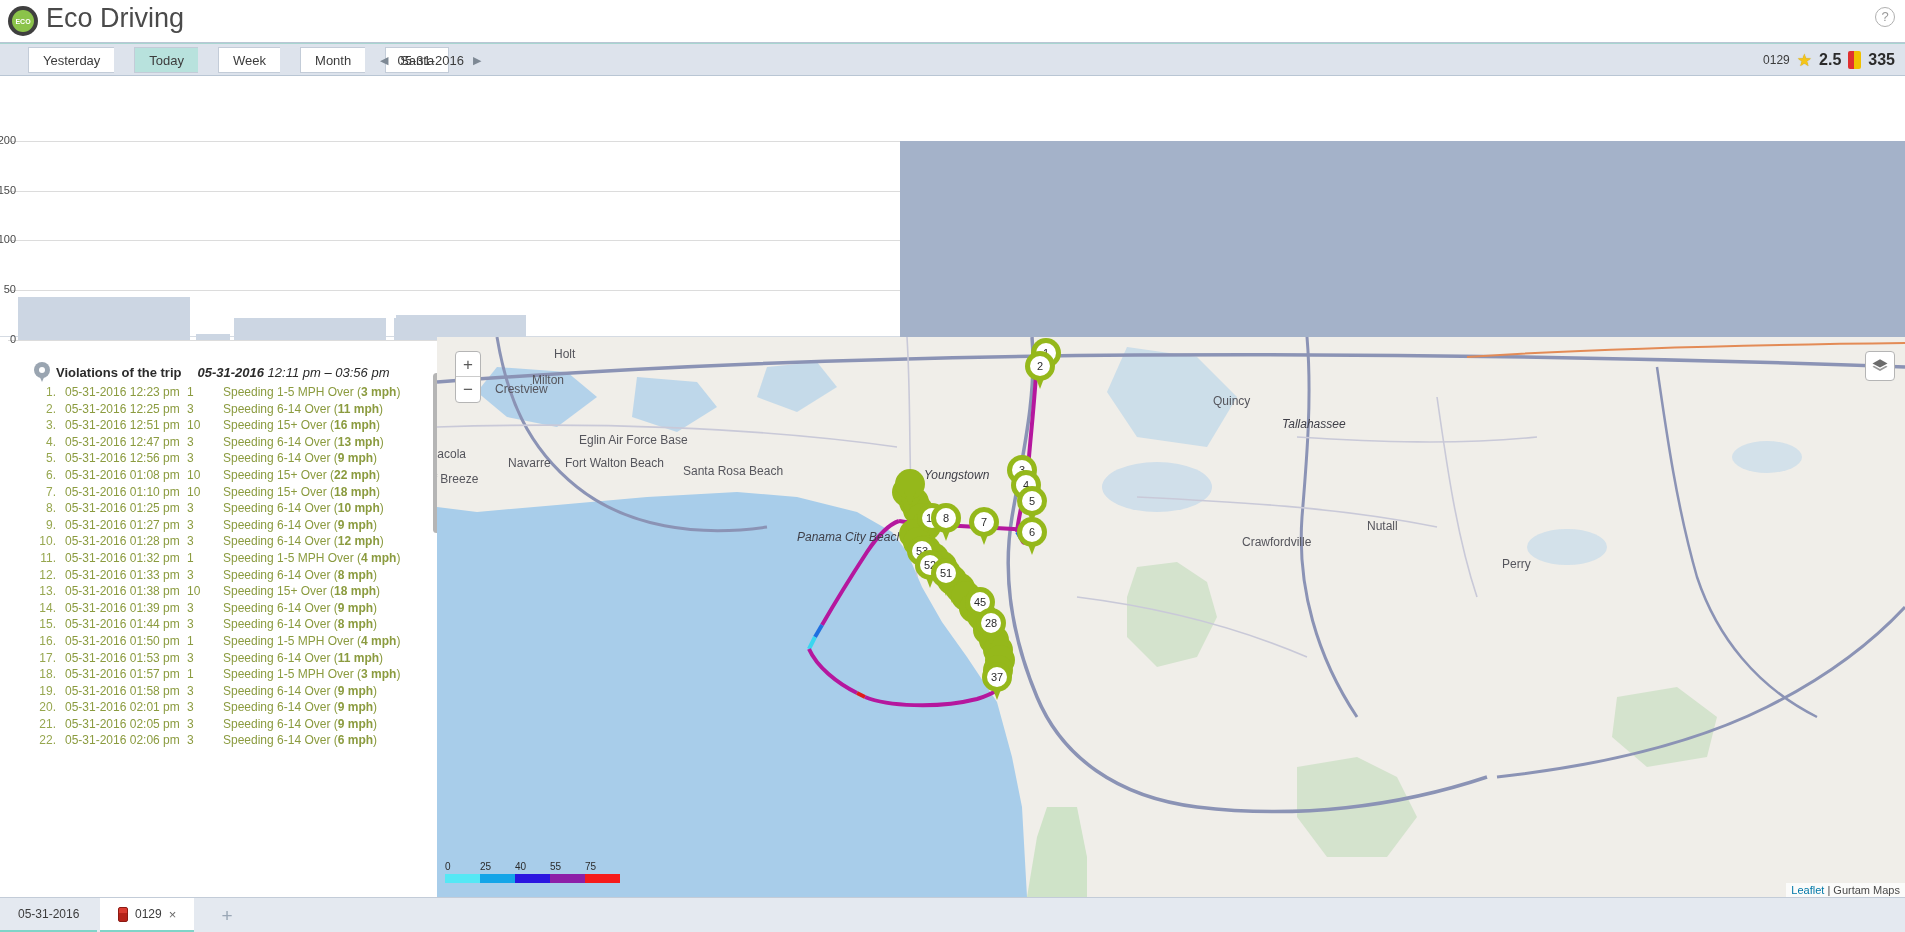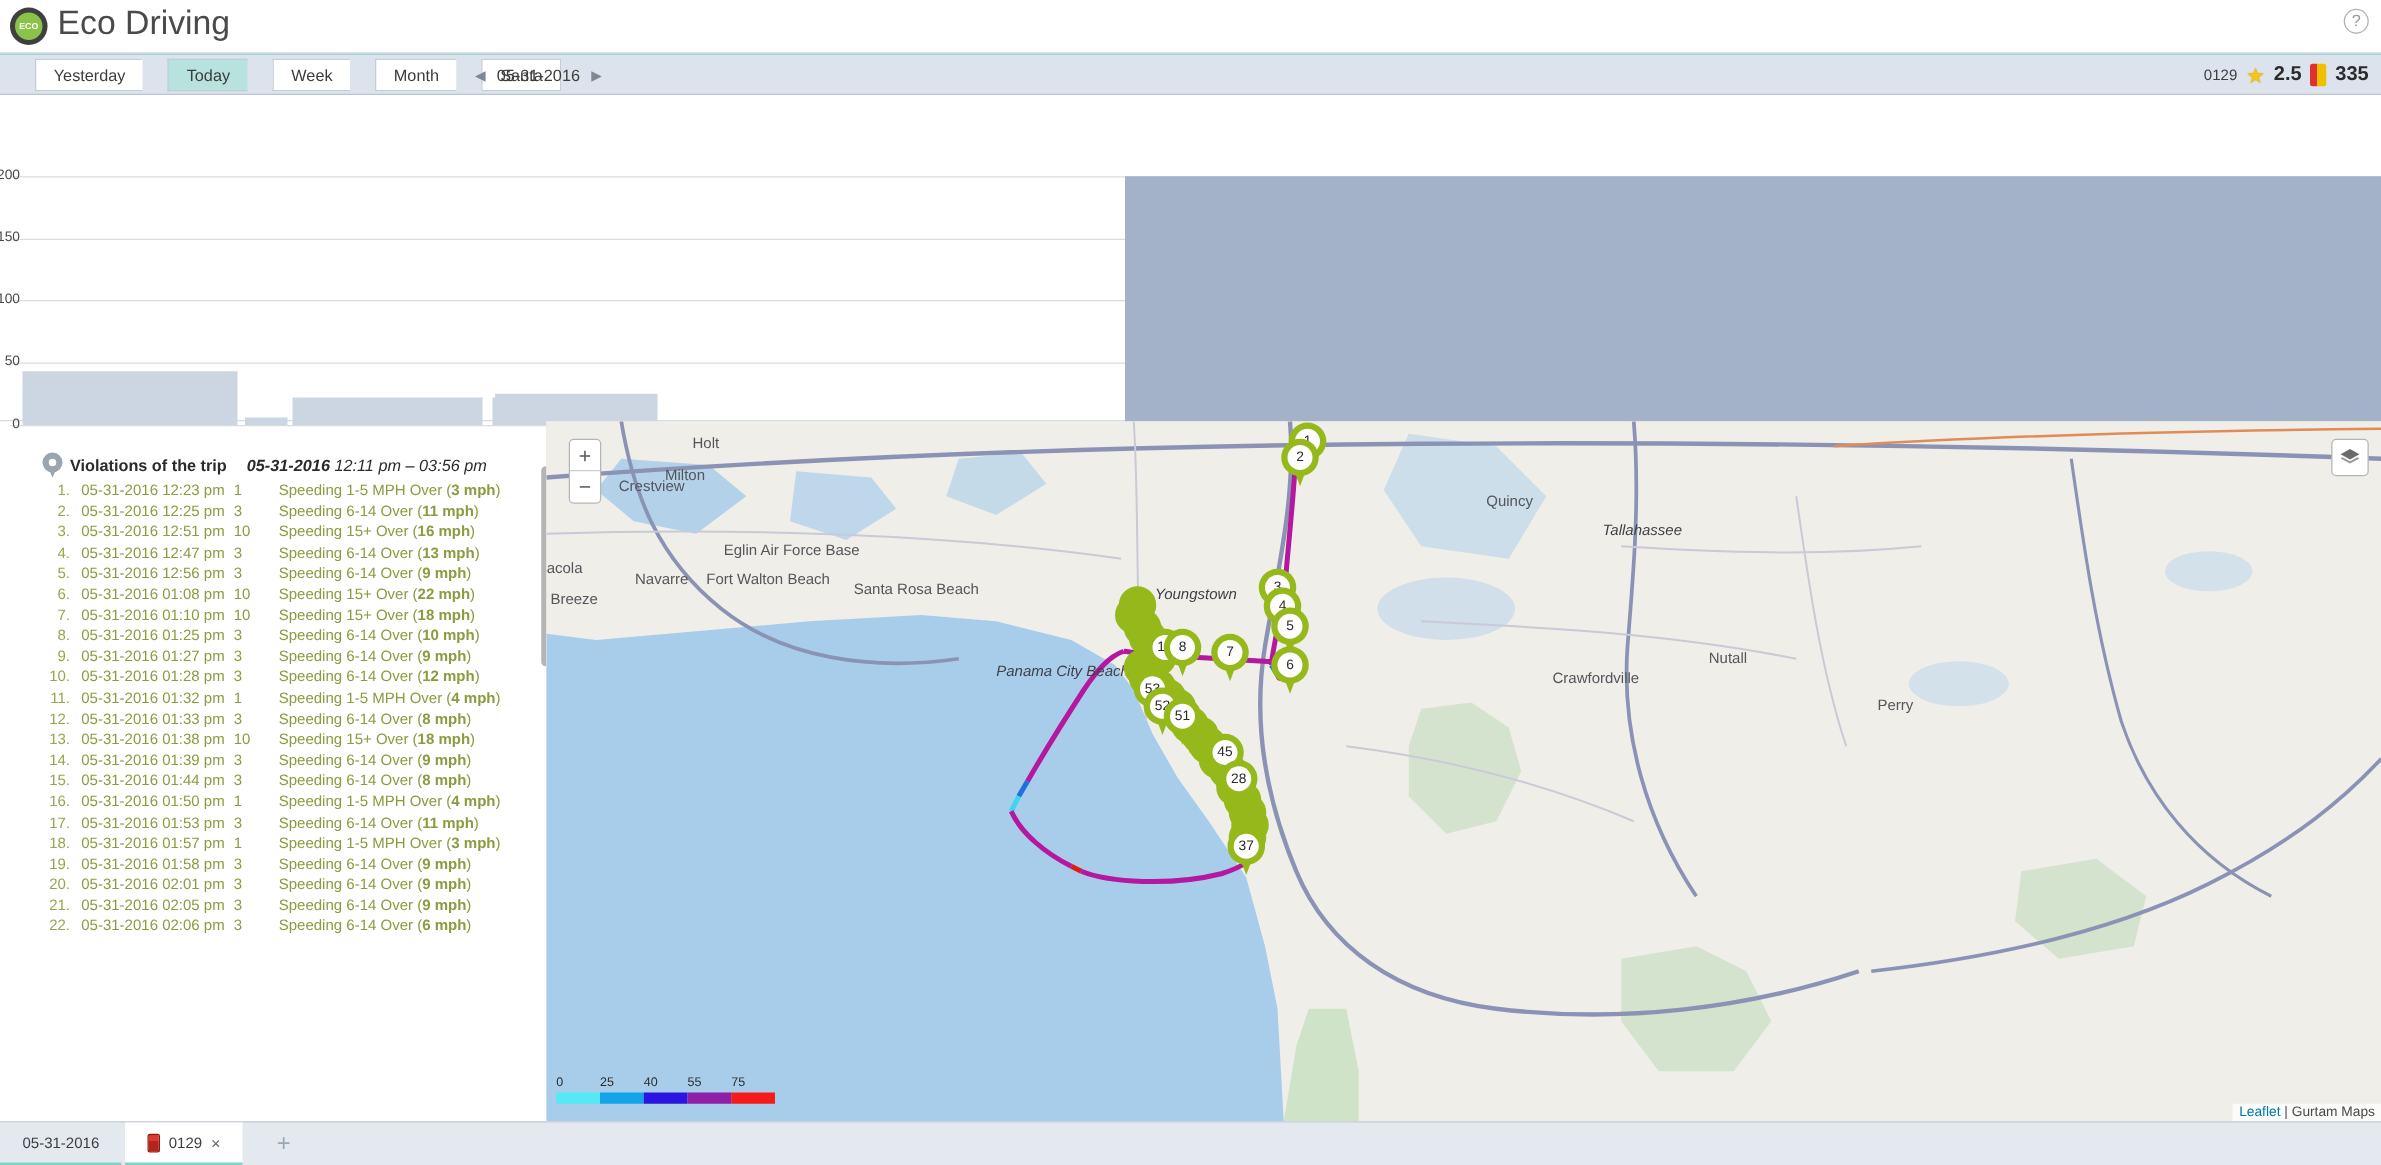--- a/index.html
+++ b/index.html
@@ -585,21 +585,21 @@
         <div class="maplabel" style="left: 95px; top: 36px; z-index: 15;">Milton</div>
         <div class="maplabel" style="left: 58px; top: 45px; z-index: 15;">Crestview</div>
         <div class="maplabel" style="left: -27px; top: 110px; z-index: 15;">Pensacola</div>
         <div class="maplabel" style="left: 71px; top: 119px; z-index: 15;">Navarre</div>
         <div class="maplabel" style="left: 128px; top: 119px; z-index: 15;">Fort Walton Beach</div>
         <div class="maplabel" style="left: 142px; top: 96px; z-index: 15;">Eglin Air Force Base</div>
         <div class="maplabel" style="left: -22px; top: 135px; z-index: 15;">Gulf Breeze</div>
         <div class="maplabel" style="left: 246px; top: 127px; z-index: 15;">Santa Rosa Beach</div>
         <div class="maplabel big" style="left: 360px; top: 193px; z-index: 15;">Panama City Beach</div>
         <div class="maplabel big" style="left: 487px; top: 131px; z-index: 15;">Youngstown</div>
-        <div class="maplabel" style="left: 752px; top: 57px; z-index: 15;">Quincy</div>
+        <div class="maplabel" style="left: 776px; top: 57px; z-index: 15;">Quincy</div>
         <div class="maplabel big" style="left: 845px; top: 80px; z-index: 15;">Tallahassee</div>
         <div class="maplabel" style="left: 805px; top: 198px; z-index: 15;">Crawfordville</div>
         <div class="maplabel" style="left: 1065px; top: 220px; z-index: 15;">Perry</div>
         <div class="maplabel" style="left: 930px; top: 182px; z-index: 15;">Nutall</div>
         <div class="marker" style="left: 594px; top: 1px;">
           <div class="body"></div>
           <div class="tail"></div>
           <div class="num">1</div>
         </div>
         <div class="marker" style="left: 588px; top: 14px;">

